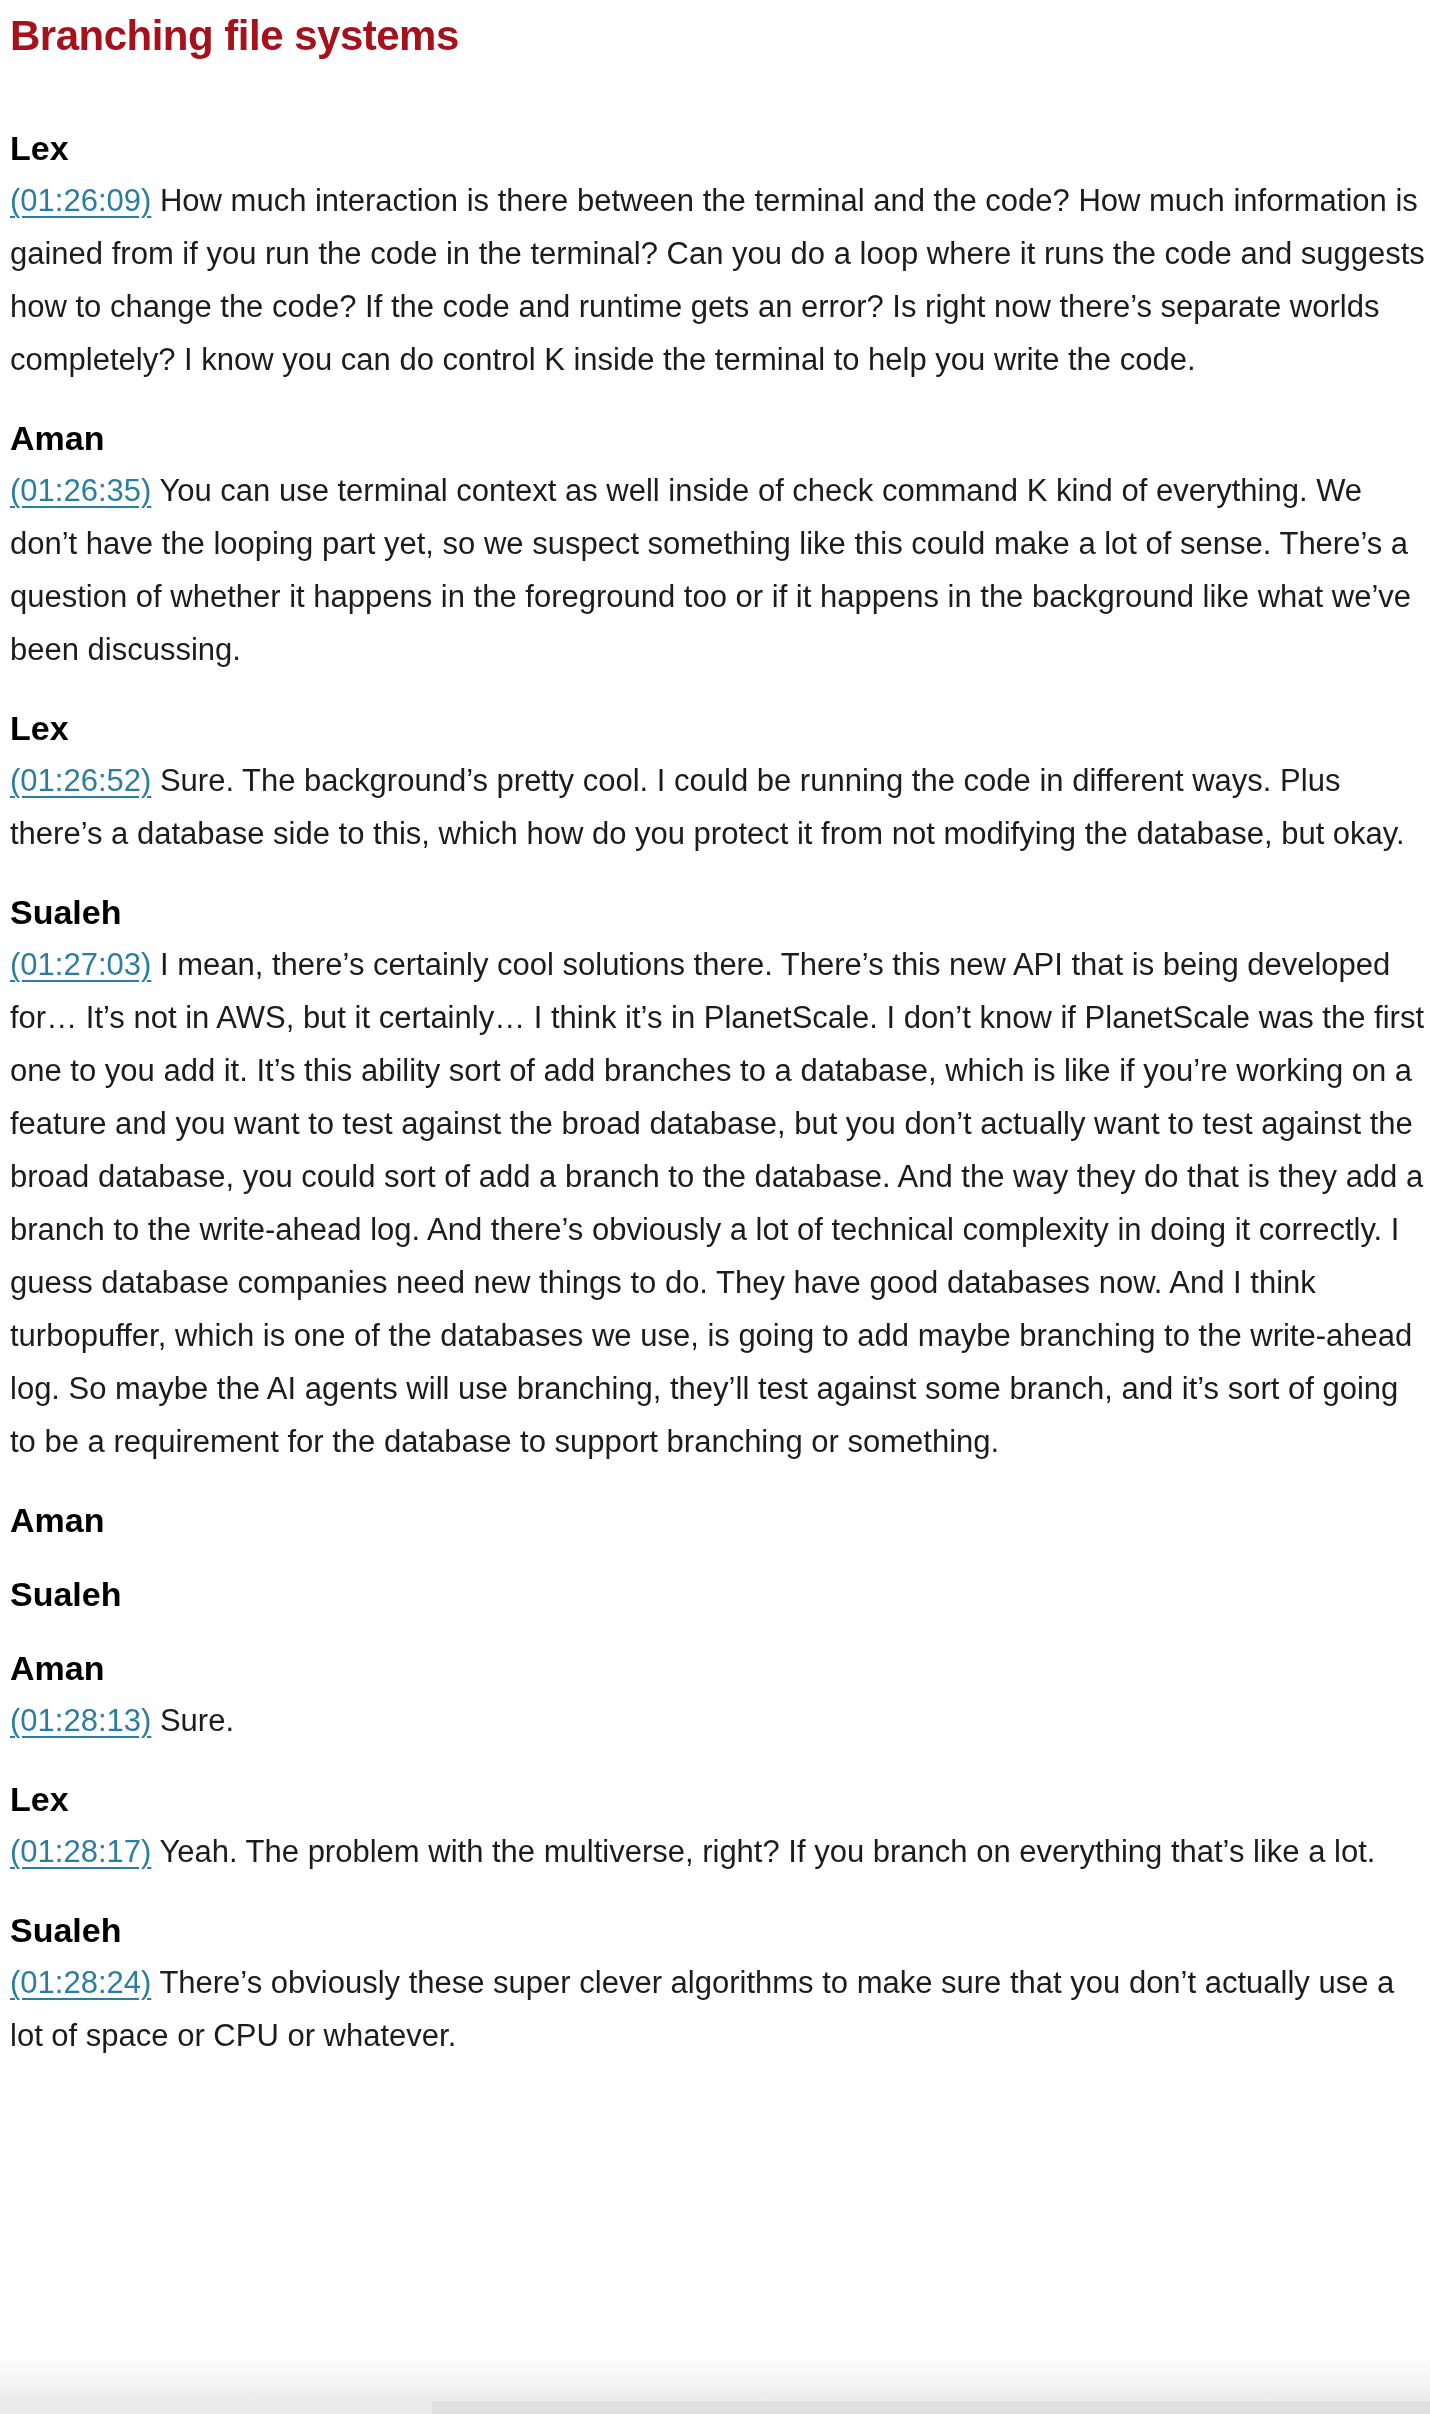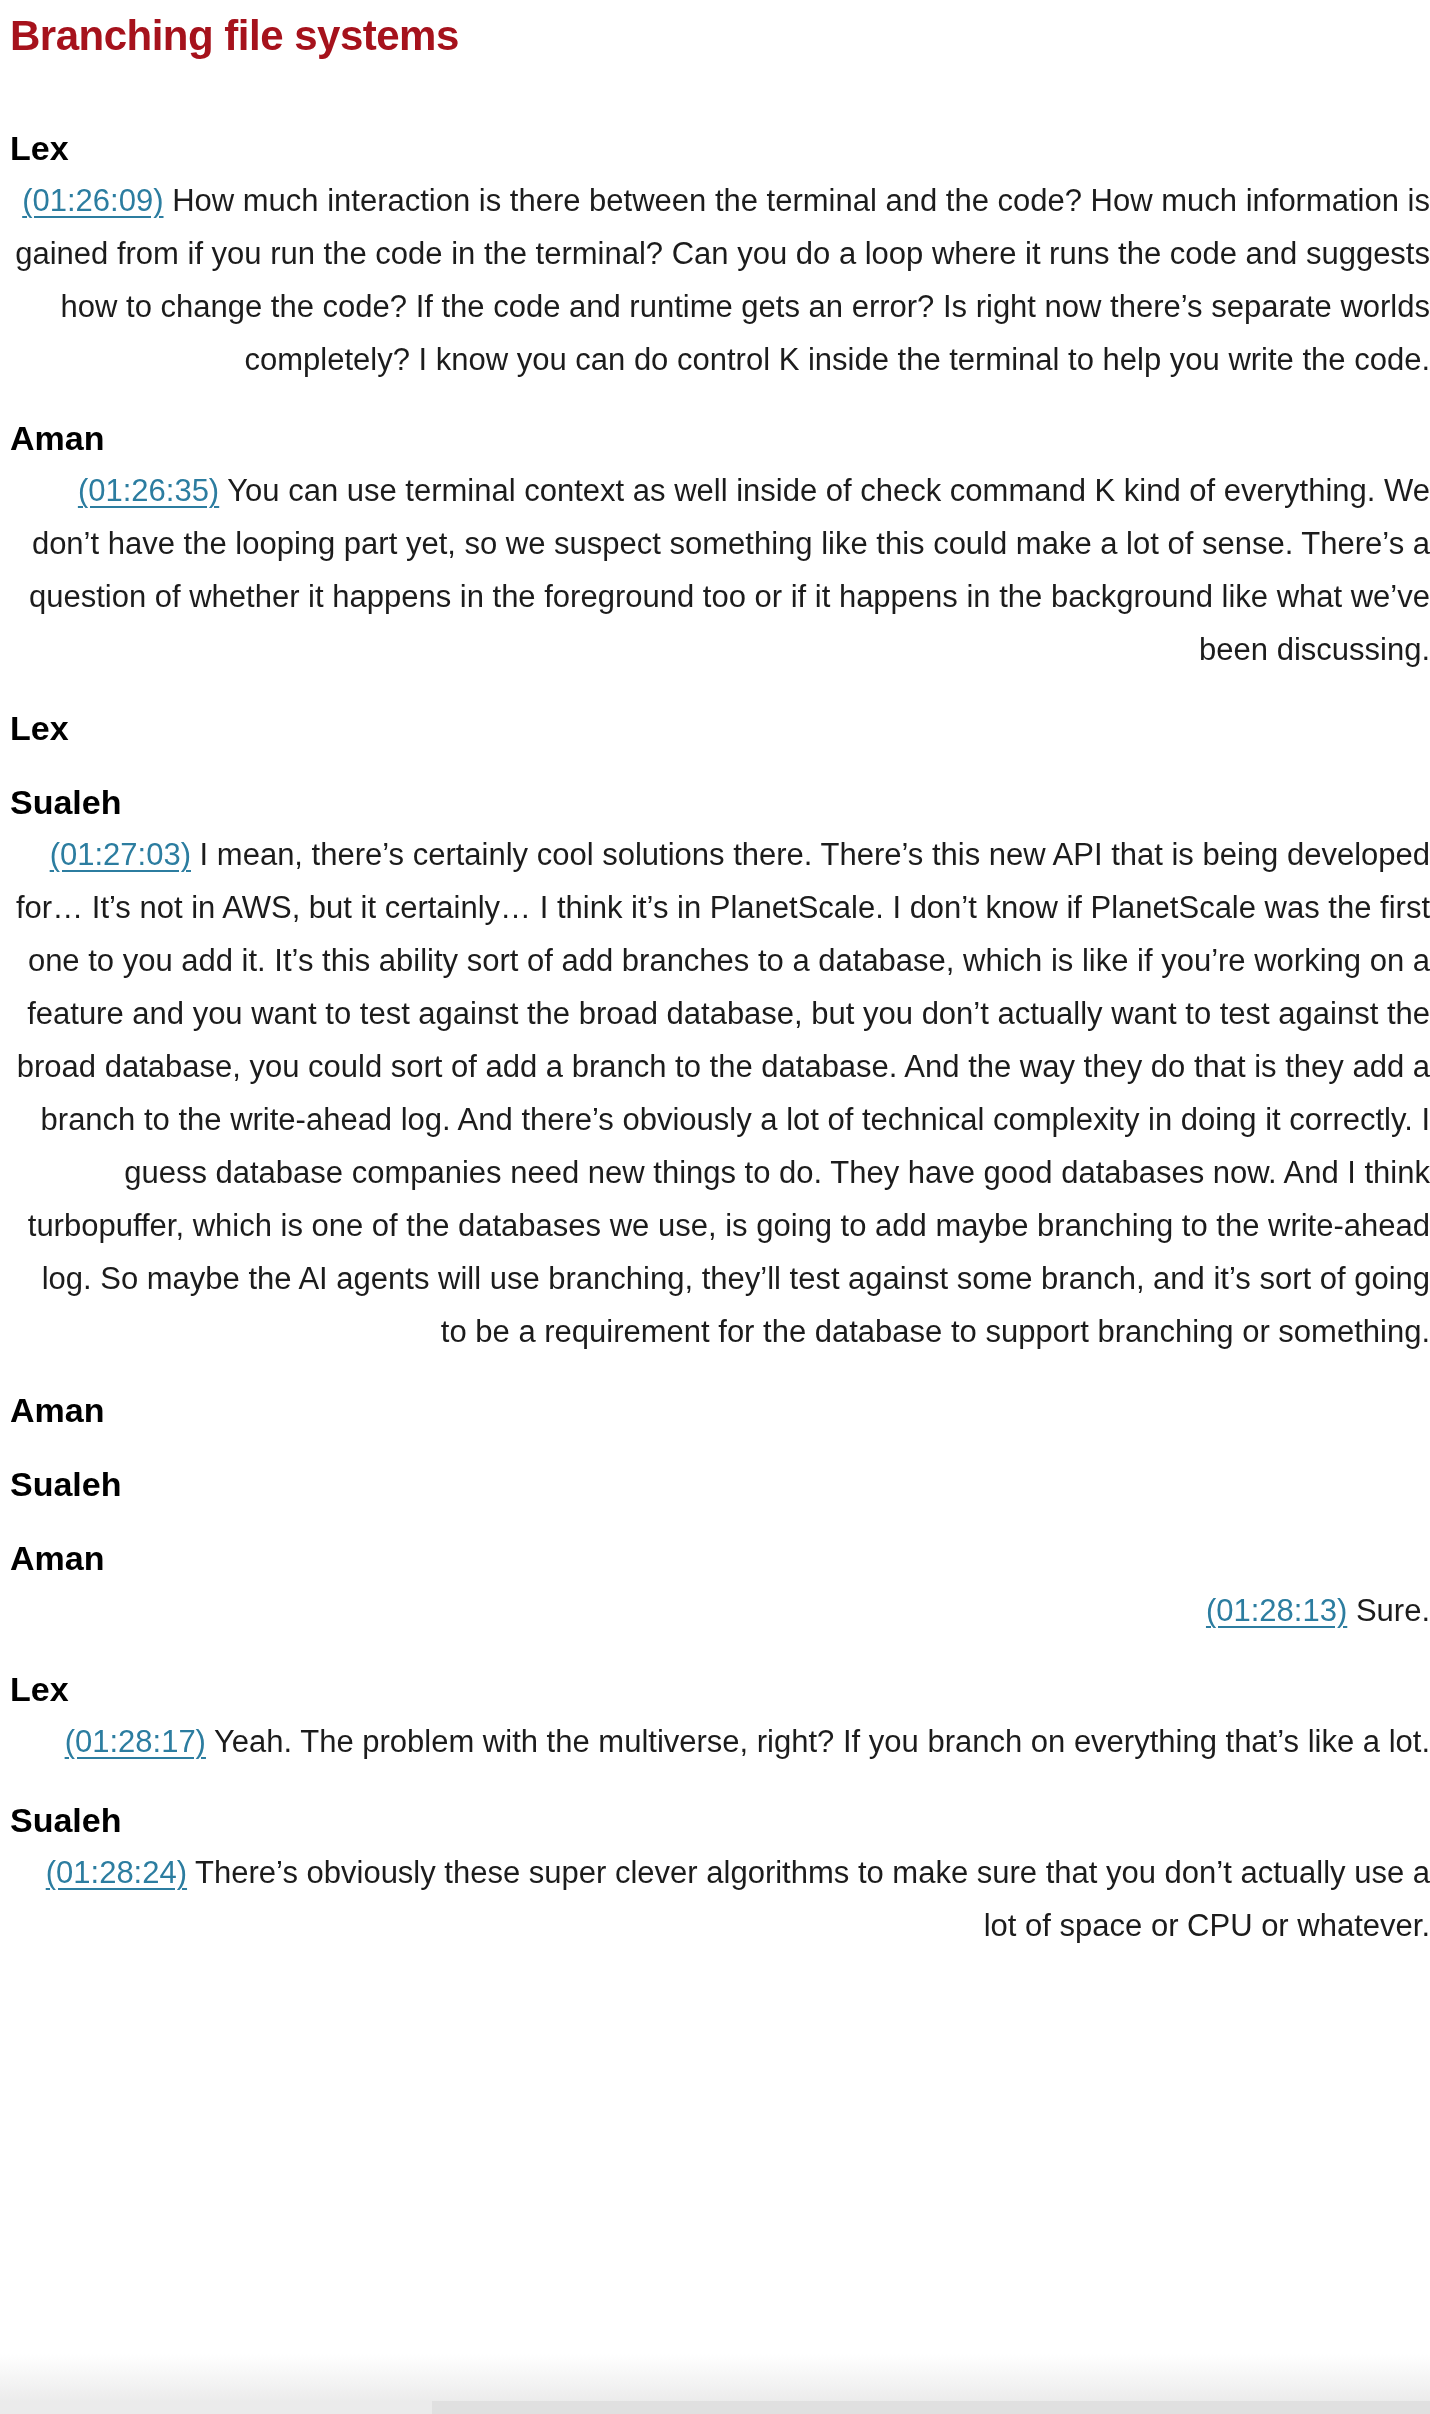--- a/index.html
+++ b/index.html
@@ -29,21 +29,21 @@
     letter-spacing:-0.5px;
   }
   .speaker{
     font-size:34px;line-height:44px;font-weight:bold;
     color:var(--name-color);
     margin:30px 0 4px 0;
   }
   .para{
     font-size:31px;line-height:53px;margin:0;
     color:var(--body-color);
-    text-align:right;
+    text-align:left;
     hyphens:auto;-webkit-hyphens:auto;
     overflow-wrap:break-word;
   }
   a.ts{
     color:var(--link-color);
     text-decoration:underline;
     text-underline-offset:5px;
     text-decoration-thickness:2px;
     cursor:pointer;
   }
@@ -67,20 +67,21 @@
     <p class="para"><a class="ts" href="#">(01:26:09)</a><span class="txt"> How much interaction is there between the terminal and the code? How much information is gained from if you run the code in the terminal? Can you do a loop where it runs the code and suggests how to change the code? If the code and runtime gets an error? Is right now there’s separate worlds completely? I know you can do control K inside the terminal to help you write the code.</span></p>
   </section>
 
   <section class="segment">
     <p class="speaker">Aman</p>
     <p class="para"><a class="ts" href="#">(01:26:35)</a><span class="txt"> You can use terminal context as well inside of check command K kind of everything. We don’t have the looping part yet, so we suspect something like this could make a lot of sense. There’s a question of whether it happens in the foreground too or if it happens in the background like what we’ve been discussing.</span></p>
   </section>
 
   <section class="segment">
     <p class="speaker">Lex</p>
+    <p class="para"><a class="ts" href="#">(01:26:52)</a><span class="txt"> Sure. The background’s pretty cool. I could be running the code in different ways. Plus there’s a database side to this, which how do you protect it from not modifying the database, but okay.</span></p>
   </section>
 
   <section class="segment">
     <p class="speaker">Sualeh</p>
     <p class="para"><a class="ts" href="#">(01:27:03)</a><span class="txt"> I mean, there’s certainly cool solutions there. There’s this new API that is being developed for… It’s not in AWS, but it certainly… I think it’s in PlanetScale. I don’t know if PlanetScale was the first one to you add it. It’s this ability sort of add branches to a database, which is like if you’re working on a feature and you want to test against the broad database, but you don’t actually want to test against the broad database, you could sort of add a branch to the database. And the way they do that is they add a branch to the write-ahead log. And there’s obviously a lot of technical complexity in doing it correctly. I guess database companies need new things to do. They have good databases now. And I think turbopuffer, which is one of the databases we use, is going to add maybe branching to the write-ahead log. So maybe the AI agents will use branching, they’ll test against some branch, and it’s sort of going to be a requirement for the database to support branching or something.</span></p>
   </section>
 
   <section class="segment">
     <p class="speaker">Aman</p>
   </section>

